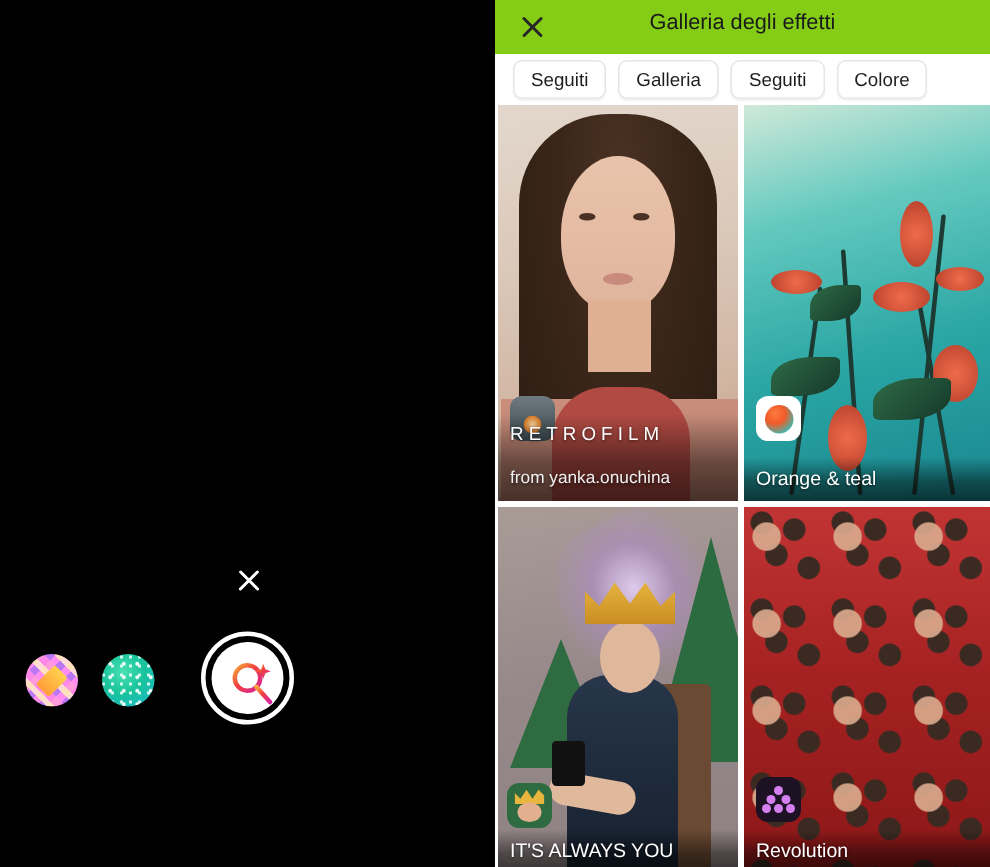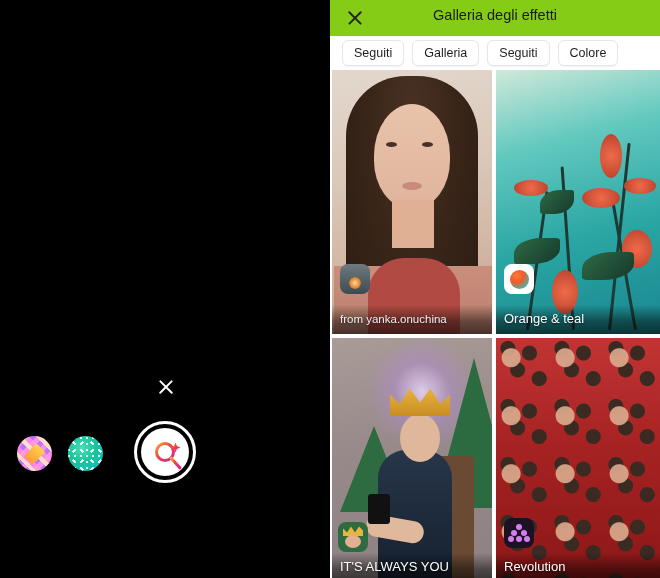--- a/index.html
+++ b/index.html
@@ -86,21 +86,21 @@
 
   .grid{position:relative;width:330px;height:508px;display:grid;
         grid-template-columns:160px 166px;grid-template-rows:264px 244px;gap:4px 4px;padding-left:2px;box-sizing:border-box;}
 
   .tile{position:relative;overflow:hidden;cursor:pointer;}
 
   .tile-caption{position:absolute;left:0;right:0;bottom:0;padding:6px 8px 7px 8px;
     background:linear-gradient(180deg,rgba(0,0,0,0) 0%,rgba(0,0,0,.45) 55%,rgba(0,0,0,.62) 100%);}
   .tile-name{color:#ffffff;font-size:13px;font-weight:500;text-shadow:0 1px 2px rgba(0,0,0,.55);line-height:1.2;}
   .tile-name.spaced{letter-spacing:3.4px;font-size:12.5px;}
-  .tile-author{color:#f0f0f0;font-size:11.5px;text-shadow:0 1px 2px rgba(0,0,0,.55);line-height:1.3;margin-top:1px;}
+  .tile-author{color:#f0f0f0;font-size:11.5px;text-shadow:0 1px 2px rgba(0,0,0,.55);line-height:1.3;margin-top:15px;}
 
   .tile-icon{position:absolute;width:30px;height:30px;border-radius:8px;overflow:hidden;}
 
   
   .t1{background:linear-gradient(170deg,#e3d7cd 0%,#dbcabb 35%,#d2b6a4 70%,#c79d8c 100%);}
   .t1 .hair{position:absolute;left:14px;top:6px;width:132px;height:258px;border-radius:60px 60px 40px 40px;
     background:radial-gradient(ellipse at 50% 18%,#4a3224 0%,#3a2619 45%,#2c1c12 100%);}
   .t1 .face{position:absolute;left:42px;top:34px;width:76px;height:104px;border-radius:50% 50% 46% 46%;
     background:linear-gradient(180deg,#e9c3ab,#e0b49c);}
   .t1 .eyeL,.t1 .eyeR{position:absolute;top:72px;width:11px;height:5px;border-radius:50%;background:#4b3125;}
@@ -237,20 +237,21 @@
         <div class="eyeL"></div>
         <div class="eyeR"></div>
         <div class="lips"></div>
         <div class="neck"></div>
         <div class="shoulder"></div>
         <div class="chest"></div>
         <div class="tile-icon icon1">
           <div class="glow"></div>
         </div>
         <div class="tile-caption">
+          <div class="tile-name spaced">RETROFILM</div>
           <div class="tile-author">from yanka.onuchina</div>
         </div>
       </div>
 
       <div class="tile t2">
         <div class="stem" style="left:30px;top:120px;width:3px;height:140px;transform:rotate(8deg);"></div>
         <div class="stem" style="left:76px;top:96px;width:3px;height:164px;transform:rotate(-4deg);"></div>
         <div class="stem" style="left:112px;top:72px;width:3px;height:188px;transform:rotate(6deg);"></div>
         <div class="stem" style="left:138px;top:118px;width:3px;height:142px;transform:rotate(-10deg);"></div>
         <div class="bloom" style="left:104px;top:64px;width:22px;height:44px;"></div>

